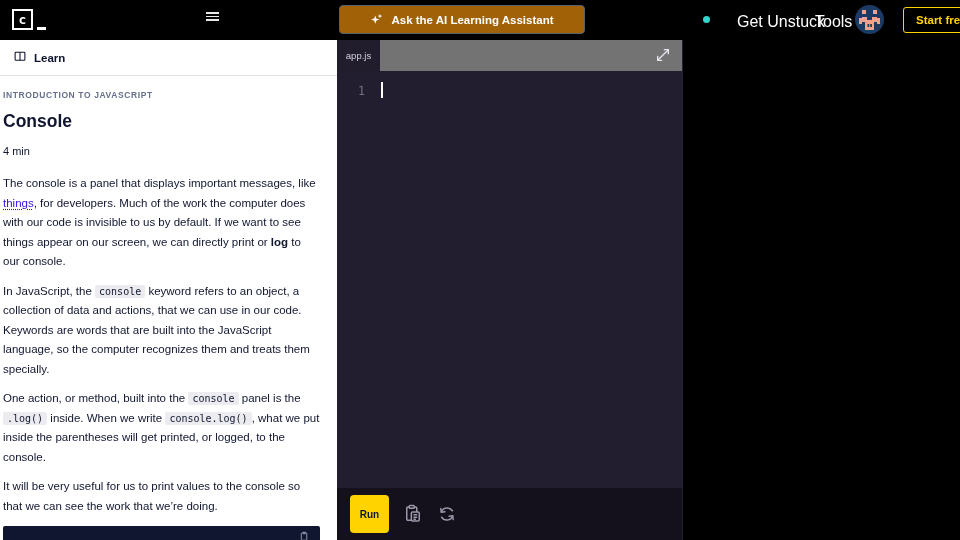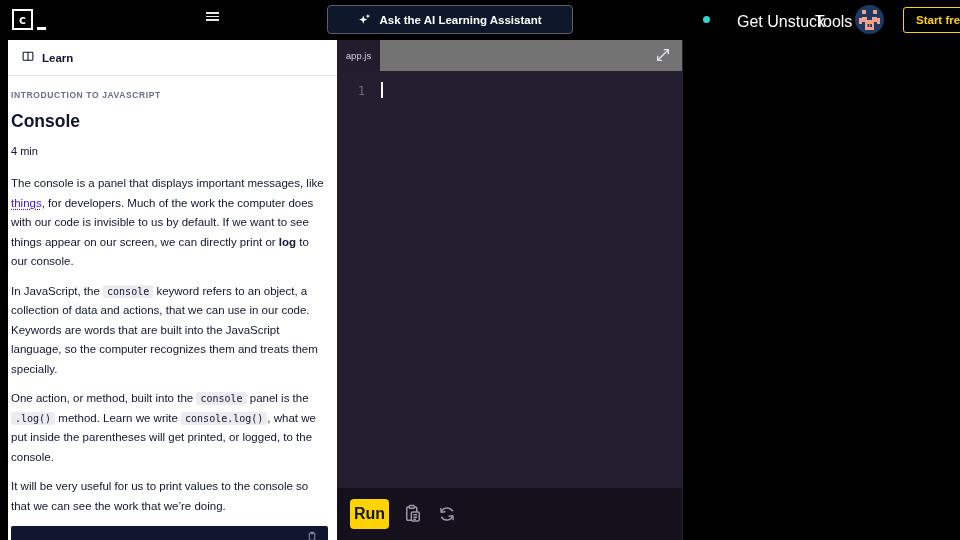--- a/index.html
+++ b/index.html
@@ -22,22 +22,22 @@
   .lesson-title-nav { color:#fff; font-size:11.5px; font-weight:700; }
   .pills { display:flex; gap:4px; margin-top:6px; }
   .pill { width:14px; height:5px; border-radius:2.5px; }
   .pill.solid { background:#9b9b9b; }
   .pill.striped { background:repeating-linear-gradient(45deg,#777 0 1.5px,#1e1e1e 1.5px 3.5px); }
 
   .hamburger { position:absolute; left:206px; top:12px; width:13px; height:10px;
                background:none; border:none; cursor:pointer; }
   .hamburger i { display:block; height:1.5px; background:#e8e8e8; margin-bottom:2.2px; }
 
-  .ai-btn { position:absolute; left:327px; top:5px; width:246px; height:29px;
-            background:#0f172a; border:1px solid #57606f; border-radius:4px;
+  .ai-btn { position:absolute; left:339px; top:5px; width:246px; height:29px;
+            background:#a16207; border:1px solid #57606f; border-radius:4px;
             color:#fff; font-family:inherit; font-weight:700; font-size:11.5px;
             display:flex; align-items:center; justify-content:center; gap:7px; cursor:pointer; }
 
   .notif-dot { position:absolute; left:703px; top:16px; width:7px; height:7px;
                border-radius:50%; background:var(--teal-dot,#34d5cc); }
 
   .nav-link { position:absolute; top:13px; color:#fff; font-size:16px;
               text-decoration:none; cursor:pointer; background:none; border:none;
               font-family:inherit; }
   .link-unstuck { left:737px; }
@@ -47,21 +47,21 @@
                 border:none; background:none; padding:0; cursor:pointer; }
 
   .start-free-btn { position:absolute; left:903px; top:7px; height:26px; padding:0 12px;
                     background:#000; border:1.5px solid var(--accent-yellow,#ffd300);
                     border-radius:3px; color:var(--accent-yellow,#ffd300);
                     font-family:inherit; font-weight:700; font-size:11.5px;
                     white-space:nowrap; cursor:pointer; }
 
   
   .learn-panel { position:absolute; left:0; top:40px; width:337px; height:500px;
-                 background:var(--panel-bg,#fff); overflow:hidden;margin-left:8px; }
+                 background:var(--panel-bg,#fff); overflow:hidden; }
   .learn-tabbar { height:36px; border-bottom:1px solid #dfe1e7; display:flex;
                   align-items:center; padding-left:13px; gap:7px; }
   .learn-tab-label { color:var(--text-dark,#10162f); font-size:11.5px; font-weight:700; }
 
   .lesson-content { padding:14px 17px 0 3px; color:var(--text-dark,#10162f); }
   .eyebrow { font-size:8.5px; font-weight:700; letter-spacing:.6px; color:#67708a; }
   .lesson-h1 { font-size:17.5px; font-weight:800; margin-top:11px; color:var(--text-dark,#10162f); }
   .duration { font-size:11px; margin-top:13px; }
   .paragraphs { margin-top:17px; }
   .para { font-size:11.5px; line-height:19.5px; margin:0 0 10px; }
@@ -82,23 +82,23 @@
                 display:flex; align-items:center; justify-content:center; cursor:pointer; }
   .expand-btn { position:absolute; right:10px; top:7px; width:18px; height:18px;
                 background:none; border:none; padding:0; cursor:pointer; }
   .editor-body { position:relative; height:417px; cursor:text; }
   .gutter-num { position:absolute; left:0; top:13px; width:28px; text-align:right;
                 color:#767083; font:11.5px "DejaVu Sans Mono", monospace; }
   .caret { position:absolute; left:44px; top:11px; width:1.5px; height:16px; background:#fff; }
   .editor-toolbar { position:absolute; left:0; bottom:0; width:100%; height:52px;
                     background:var(--editor-chrome-bg,#15111c); display:flex;
                     align-items:center; padding-left:13px; gap:14px; }
-  .run-btn { width:39px; height:30px; background:var(--accent-yellow,#ffd300);
+  .run-btn { width:39px; height:38px; background:var(--accent-yellow,#ffd300);
              color:var(--text-dark,#10162f); font-family:inherit; font-weight:700;
-             font-size:16px; border:none; border-radius:4px; cursor:pointer; }
+             font-size:10px; border:none; border-radius:4px; cursor:pointer; }
   .icon-btn { width:20px; height:20px; background:none; border:none; padding:0; cursor:pointer; }
 
   
   .preview-panel { position:absolute; left:682px; top:40px; width:278px; height:500px;
                    background:#000; border-left:1px solid #262230; }
 </style>
 </head>
 <body>
 
 <div class="app">
@@ -172,21 +172,21 @@
     </div>
 
     <div class="lesson-content">
       <div class="eyebrow">INTRODUCTION TO JAVASCRIPT</div>
       <h1 class="lesson-h1">Console</h1>
       <div class="duration">4 min</div>
 
       <div class="paragraphs">
           <p class="para"><span>The console is a panel that displays important messages, like </span><a href="#" class="term-link">things</a><span>, for developers. Much of the work the computer does with our code is invisible to us by default. If we want to see things appear on our screen, we can directly print or </span><strong>log</strong><span> to our console.</span></p>
           <p class="para"><span>In JavaScript, the </span><code class="inline-code">console</code><span> keyword refers to an object, a collection of data and actions, that we can use in our code. Keywords are words that are built into the JavaScript language, so the computer recognizes them and treats them specially.</span></p>
-          <p class="para"><span>One action, or method, built into the </span><code class="inline-code">console</code><span> panel is the </span><code class="inline-code">.log()</code><span> method. Learn we write </span><code class="inline-code">console.log()</code><span>, what we put inside the parentheses will get printed, or logged, to the console.</span></p>
+          <p class="para"><span>One action, or method, built into the </span><code class="inline-code">console</code><span> panel is the </span><code class="inline-code">.log()</code><span> inside. When we write </span><code class="inline-code">console.log()</code><span>, what we put inside the parentheses will get printed, or logged, to the console.</span></p>
           <p class="para"><span>It will be very useful for us to print values to the console so that we can see the work that we’re doing.</span></p>
         </div>
 
       <div class="codeblock-sliver">
         <span class="copy-ic">
           <svg width="11" height="12" viewBox="0 0 24 24" fill="none" stroke="#9aa0b4" stroke-width="2">
             <rect x="5" y="3" width="12" height="16" rx="1.5"></rect>
             <rect x="8.5" y="1.5" width="6" height="3.5" rx="1"></rect>
           </svg>
         </span>

